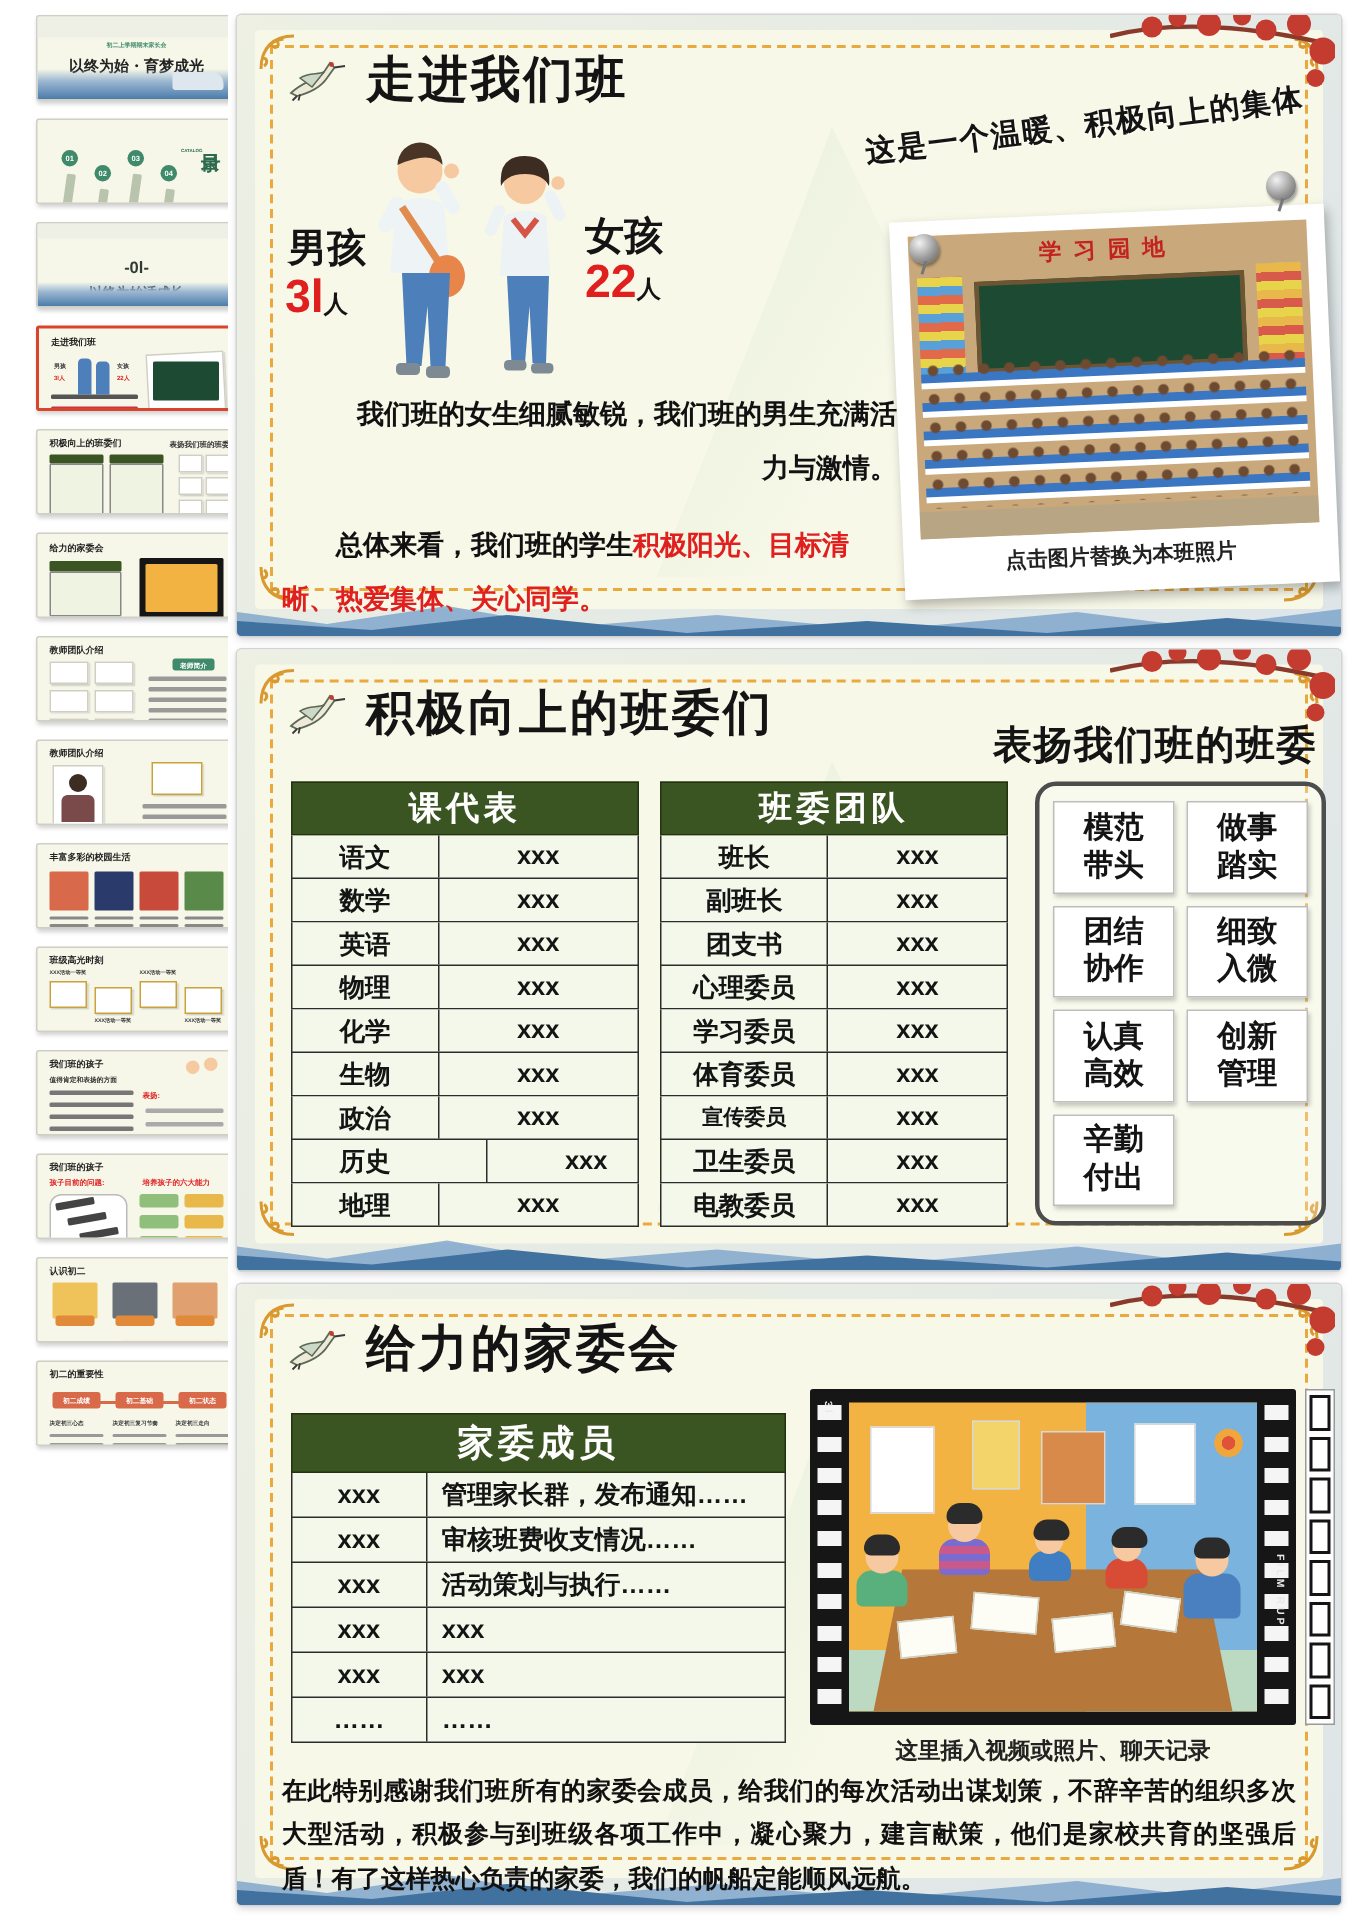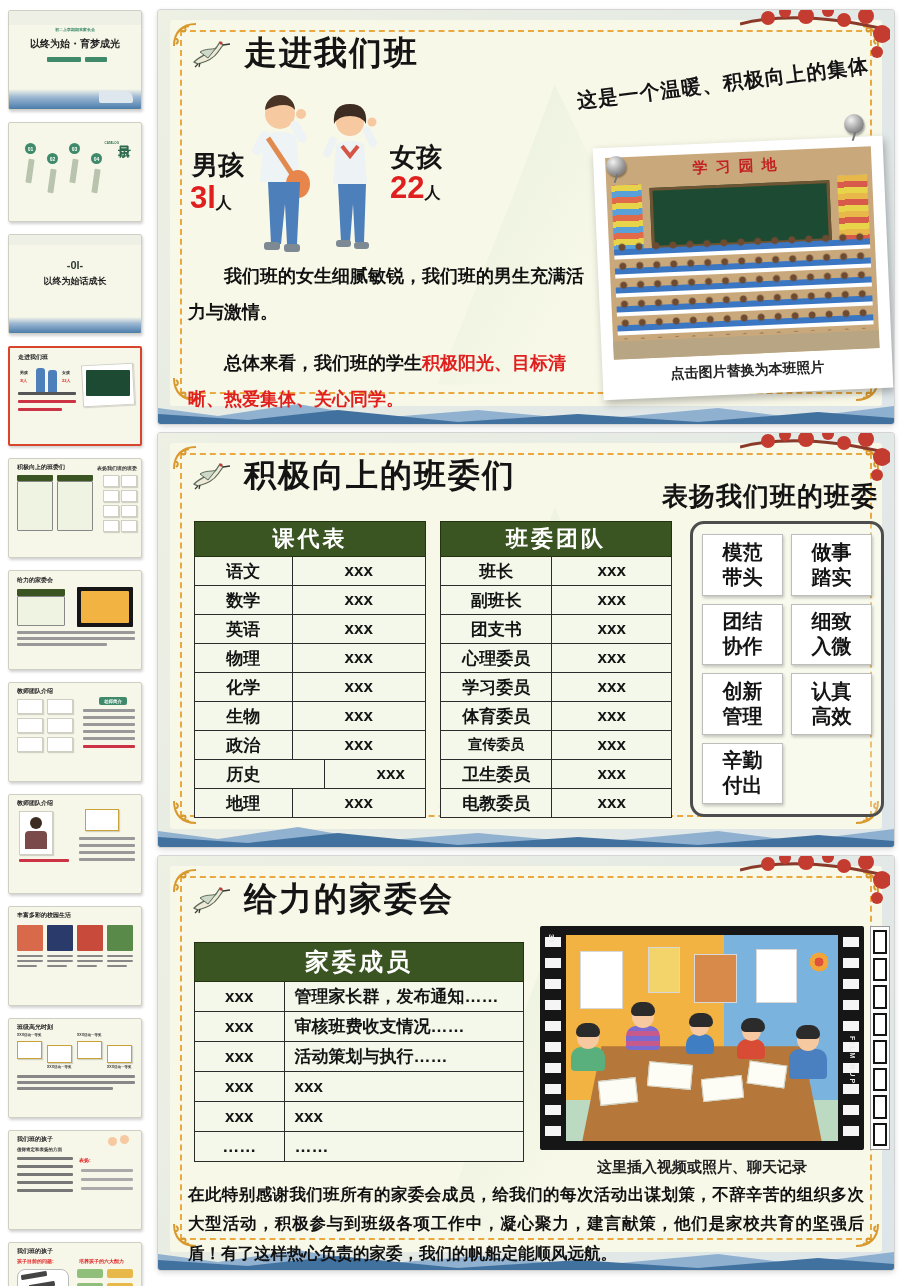--- a/index.html
+++ b/index.html
@@ -5,21 +5,21 @@
   html,body{margin:0;padding:0;background:#ffffff;width:900px;height:1286px;overflow:hidden;
     font-family:"Liberation Sans",sans-serif;-webkit-font-smoothing:antialiased;}
   *{box-sizing:border-box;}
 
   
   .app{position:relative;width:900px;height:1286px;background:#fff;}
   .sidebar{position:absolute;left:0;top:0;width:152px;height:1286px;background:#fff;padding:10px 8px;overflow:hidden;}
   .main{position:absolute;left:158px;top:0;width:742px;height:1286px;}
 
   
-  .thumb{position:relative;width:134px;height:100px;margin:0 0 12px 0;background:#f6f7e9;
+  .thumb{position:relative;width:134px;height:57px;margin:0 0 12px 16px;background:#f6f7e9;
     border:1px solid #cfcfc4;border-radius:2px;box-shadow:1px 2px 3px rgba(0,0,0,.18);overflow:hidden;cursor:pointer;}
   .thumb.selected{border:2px solid #d9442c;}
   .t-title{position:absolute;font-weight:700;color:#222;white-space:nowrap;}
   .t-bar{position:absolute;border-radius:1px;}
   .t-mtn{position:absolute;left:0;right:0;bottom:0;height:12px;
     background:linear-gradient(180deg,rgba(255,255,255,0) 0%,#9db8d2 40%,#4b7cab 100%);}
   .t-band{position:absolute;left:0;right:0;top:0;height:10px;background:#eef0e6;}
   .t-circ{position:absolute;border-radius:50%;background:#3f8a6b;color:#fff;font-weight:700;
     display:flex;align-items:center;justify-content:center;}
   .t-card{position:absolute;background:#fff;border:1px solid #cfcfc4;box-shadow:1px 1px 1px rgba(0,0,0,.15);}
@@ -386,21 +386,21 @@
         <path d="M98 52 q14 -7 28 0 l3 40 h-34 Z" fill="#edf2f5"></path>
         <path d="M104 54 l8 10 8 -10" fill="none" stroke="#d45545" stroke-width="4"></path>
         <rect x="88" y="44" width="8" height="22" rx="4" fill="#edf2f5" transform="rotate(24 92 55)"></rect>
         <rect x="128" y="34" width="8" height="22" rx="4" fill="#edf2f5" transform="rotate(-26 132 45)"></rect>
         <circle cx="134" cy="30" r="4.5" fill="#f6c9a0"></circle>
         <path d="M100 92 h28 l-2 58 h-9 l-2 -38 -3 38 h-9 Z" fill="#4d7fba"></path>
         <rect x="98" y="148" width="15" height="7" rx="3" fill="#7d8a94"></rect>
         <rect x="116" y="150" width="15" height="7" rx="3" fill="#7d8a94"></rect>
       </svg>
 
-      <p class="s1-para" style="top:248px;">我们班的女生细腻敏锐，我们班的男生充满活力与激情。</p>
+      <p class="s1-para" style="top:248px;text-align:right;">我们班的女生细腻敏锐，我们班的男生充满活力与激情。</p>
       <p class="s1-para" style="top:335px;"><span>总体来看，我们班的学生</span><span class="s1-red">积极阳光、目标清晰、热爱集体、关心同学。</span></p>
 
       <div class="photo">
         <div class="classroom">
           <div class="cls-banner">学习园地</div>
           <div class="cls-board"></div>
           <div class="cls-poster" style="left:2%;background:repeating-linear-gradient(180deg,#e8d44a 0 6px,#5aa0d8 6px 12px,#e06a4a 12px 18px);"></div>
           <div class="cls-poster" style="right:2%;background:repeating-linear-gradient(180deg,#e8b84a 0 6px,#d85a4a 6px 12px,#e8d44a 12px 18px);"></div>
           <div class="cls-students"></div>
           <div class="cls-floor"></div>
@@ -548,26 +548,26 @@
             </div>
             <div class="praise-card">
               <span>团结</span>
               <span>协作</span>
             </div>
             <div class="praise-card">
               <span>细致</span>
               <span>入微</span>
             </div>
             <div class="praise-card">
+              <span>认真</span>
+              <span>高效</span>
+            </div>
+            <div class="praise-card">
               <span>创新</span>
               <span>管理</span>
-            </div>
-            <div class="praise-card">
-              <span>认真</span>
-              <span>高效</span>
             </div>
             <div class="praise-card">
               <span>辛勤</span>
               <span>付出</span>
             </div>
           </div>
       </div>
     </div>
 
     <div class="slide" style="top:856px;">

